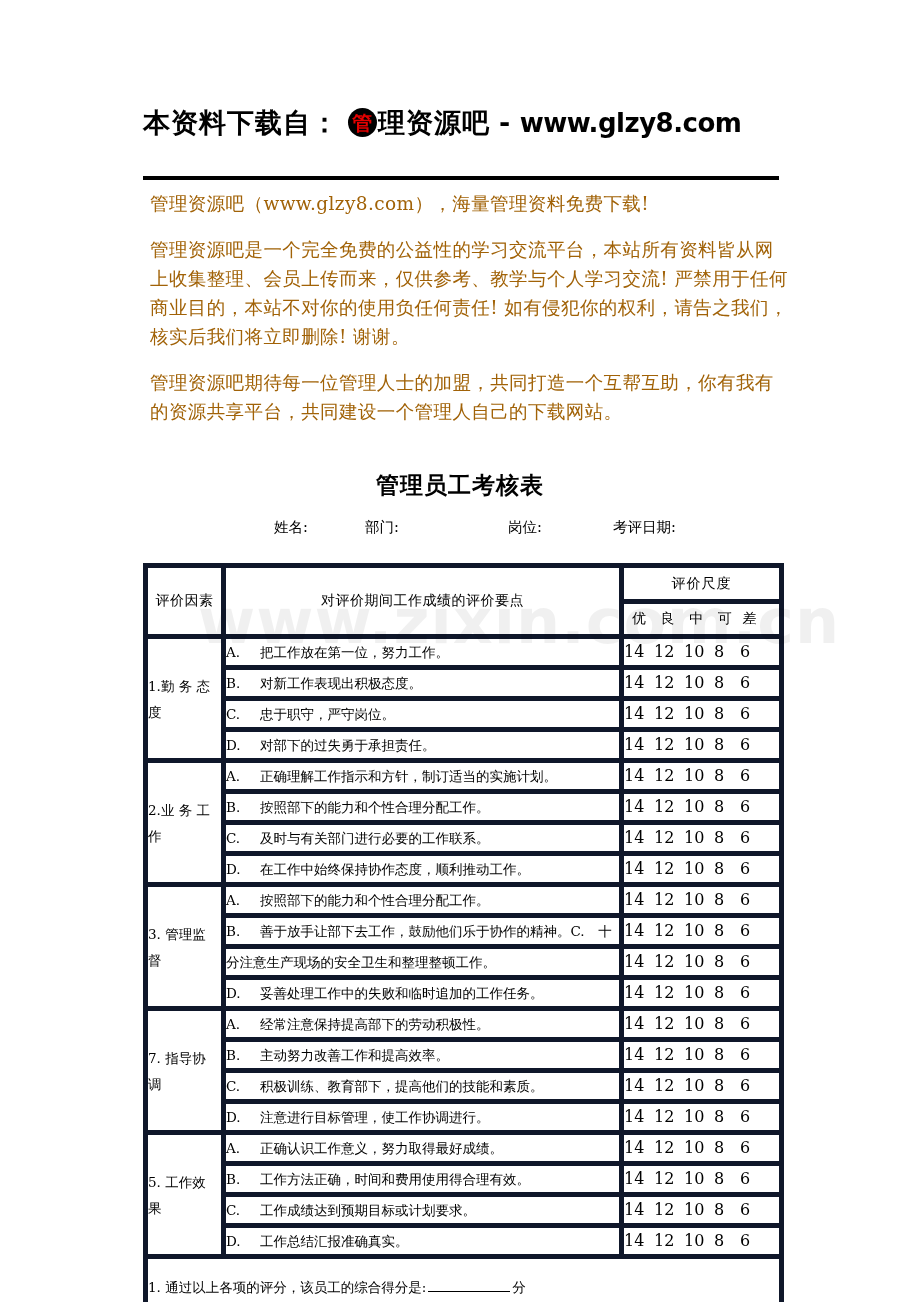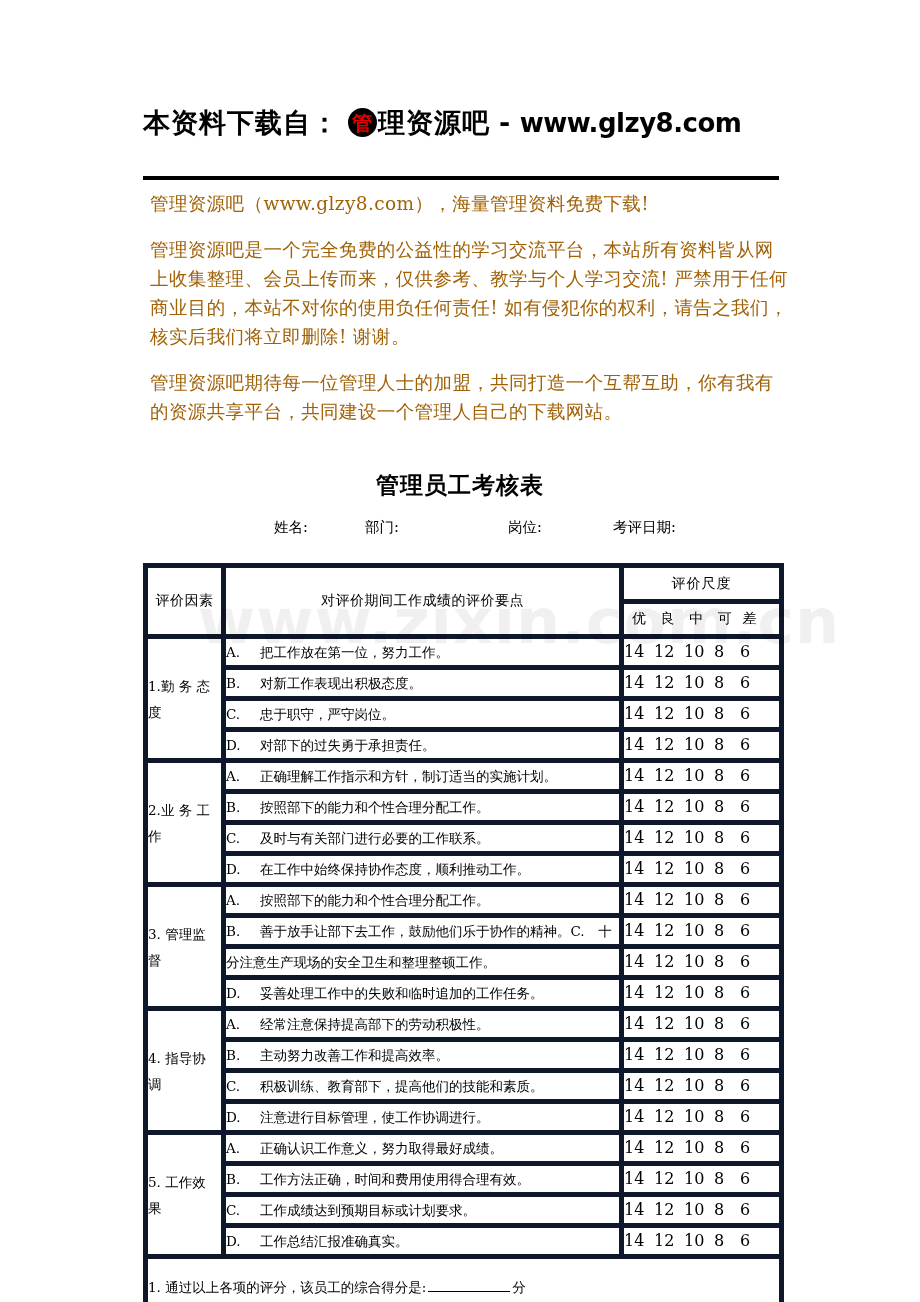--- a/index.html
+++ b/index.html
@@ -491,21 +491,21 @@
             <span>12</span>
             <span>10</span>
             <span>8</span>
             <span>6</span>
           </div>
         </td>
       </tr>
 
       <tr>
         <td class="factor-cell" rowspan="4">
-          <span class="fline">4. 指导协</span>
+          <span class="fline">7. 指导协</span>
           <span class="fline">调</span>
         </td>
         <td class="points-cell">
           <span class="pt-label">A.</span><span class="pt-text">经常注意保持提高部下的劳动积极性。</span>
         </td>
         <td class="score-cell">
           <div class="score-strip">
             <span>14</span>
             <span>12</span>
             <span>10</span>

